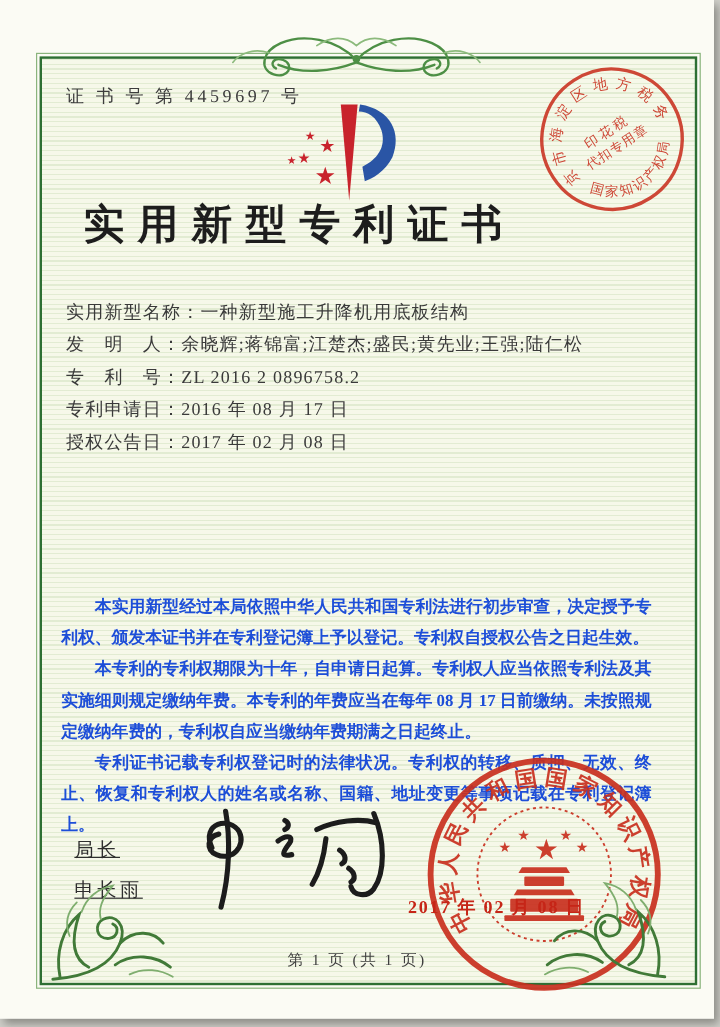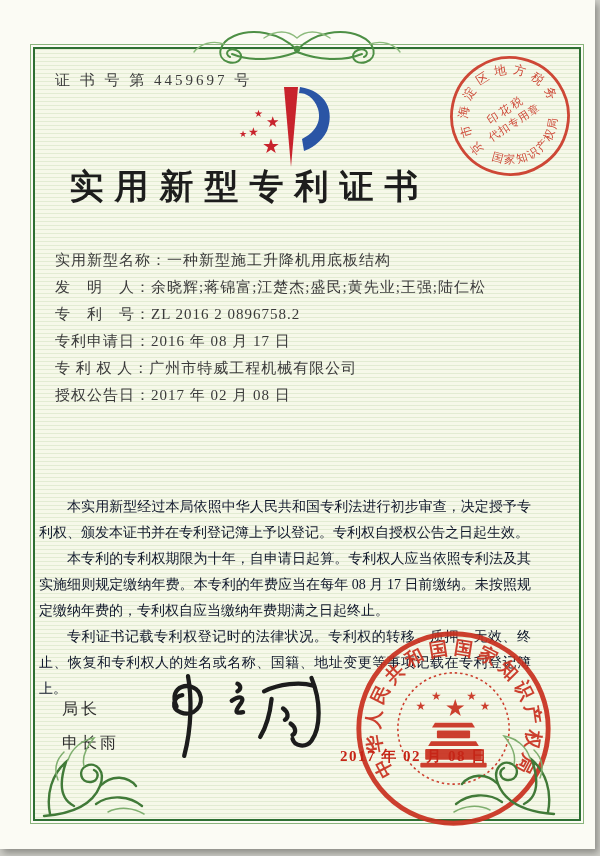--- a/index.html
+++ b/index.html
@@ -33,25 +33,25 @@
   }
   .title{
     position:absolute;left:0;top:164px;width:499px;
     text-align:center;font-size:34px;font-weight:600;color:#1d1d1d;
     letter-spacing:11px;
   }
   .fields{position:absolute;left:55px;top:251px;width:495px;}
   .field-row{font-size:15px;color:#3a3a3a;height:27px;letter-spacing:1px;}
   .field-row .lbl{color:#3a3a3a;}
   .paras{
-    position:absolute;left:39px;top:494px;width:492px;
-    font-size:14px;line-height:26px;color:#0f172a;text-align:justify;
+    position:absolute;left:51px;top:494px;width:492px;
+    font-size:14px;line-height:26px;color:#1d4ed8;text-align:justify;font-weight:bold;
   }
   .paras p{margin:0;text-indent:2em;}
-  .signer{position:absolute;left:62px;top:692px;font-size:16px;color:#2e2e2e;letter-spacing:3px;line-height:34px;}
+  .signer{position:absolute;left:62px;top:692px;font-size:16px;color:#2e2e2e;letter-spacing:3px;line-height:34px;text-decoration:underline;}
   .footer{
     position:absolute;left:0;top:791px;width:595px;text-align:center;
     font-size:13px;color:#3f3f3f;letter-spacing:2px;
   }
   .logo-svg{position:absolute;left:238px;top:83px;}
   .signature-svg{position:absolute;left:150px;top:666px;}
   .tax-stamp{position:absolute;left:444px;top:50px;transform:rotate(-33deg);opacity:.88;}
   .office-seal{position:absolute;left:351px;top:626px;opacity:.92;}
   .seal-date{
     position:absolute;left:340px;top:747px;width:220px;
@@ -123,23 +123,20 @@
       <span class="lbl">实用新型名称：</span><span>一种新型施工升降机用底板结构</span>
     </div>
     <div class="field-row">
       <span class="lbl">发　明　人：</span><span>余晓辉;蒋锦富;江楚杰;盛民;黄先业;王强;陆仁松</span>
     </div>
     <div class="field-row">
       <span class="lbl">专　利　号：</span><span>ZL 2016 2 0896758.2</span>
     </div>
     <div class="field-row">
       <span class="lbl">专利申请日：</span><span>2016 年 08 月 17 日</span>
-    </div>
-    <div class="field-row">
-      <span class="lbl">专 利 权 人：</span><span>广州市特威工程机械有限公司</span>
     </div>
     <div class="field-row">
       <span class="lbl">授权公告日：</span><span>2017 年 02 月 08 日</span>
     </div>
   </div>
 
   <div class="paras">
     <p>本实用新型经过本局依照中华人民共和国专利法进行初步审查，决定授予专利权、颁发本证书并在专利登记簿上予以登记。专利权自授权公告之日起生效。</p>
     <p>本专利的专利权期限为十年，自申请日起算。专利权人应当依照专利法及其实施细则规定缴纳年费。本专利的年费应当在每年 08 月 17 日前缴纳。未按照规定缴纳年费的，专利权自应当缴纳年费期满之日起终止。</p>
     <p>专利证书记载专利权登记时的法律状况。专利权的转移、质押、无效、终止、恢复和专利权人的姓名或名称、国籍、地址变更等事项记载在专利登记簿上。</p>
@@ -184,20 +181,21 @@
       <path d="M83,104 L127,104 L124,99 L86,99 Z"></path>
       <rect x="88" y="107" width="34" height="8" rx="1"></rect>
       <path d="M79,123 L131,123 L128,118 L82,118 Z"></path>
       <rect x="76" y="126" width="58" height="11" rx="1"></rect>
       <rect x="71" y="140" width="68" height="5" rx="1"></rect>
     </g>
   </svg>
 
   <div class="seal-date">2017 年 02 月 08 日</div>
 
+  <div class="footer">第 1 页 (共 1 页)</div>
 
   <svg class="flourish-bl" width="112" height="98" viewBox="0 0 112 98">
     <g fill="none" stroke="#417a38" stroke-width="2.4" stroke-linecap="round">
       <path d="M6,92 C32,90 54,82 62,62 C68,47 58,37 48,42 C40,46 42,59 53,58 C60,57 62,49 56,46"></path>
       <path d="M12,90 C8,70 14,50 28,38 C20,62 24,76 36,82"></path>
       <path d="M62,62 C74,50 90,52 98,62"></path>
       <path d="M58,80 C72,70 92,72 104,82"></path>
     </g>
     <g fill="none" stroke="#7fae6f" stroke-width="1.5" stroke-linecap="round">
       <path d="M30,36 C34,24 44,16 56,14 C46,26 44,34 46,42"></path>

